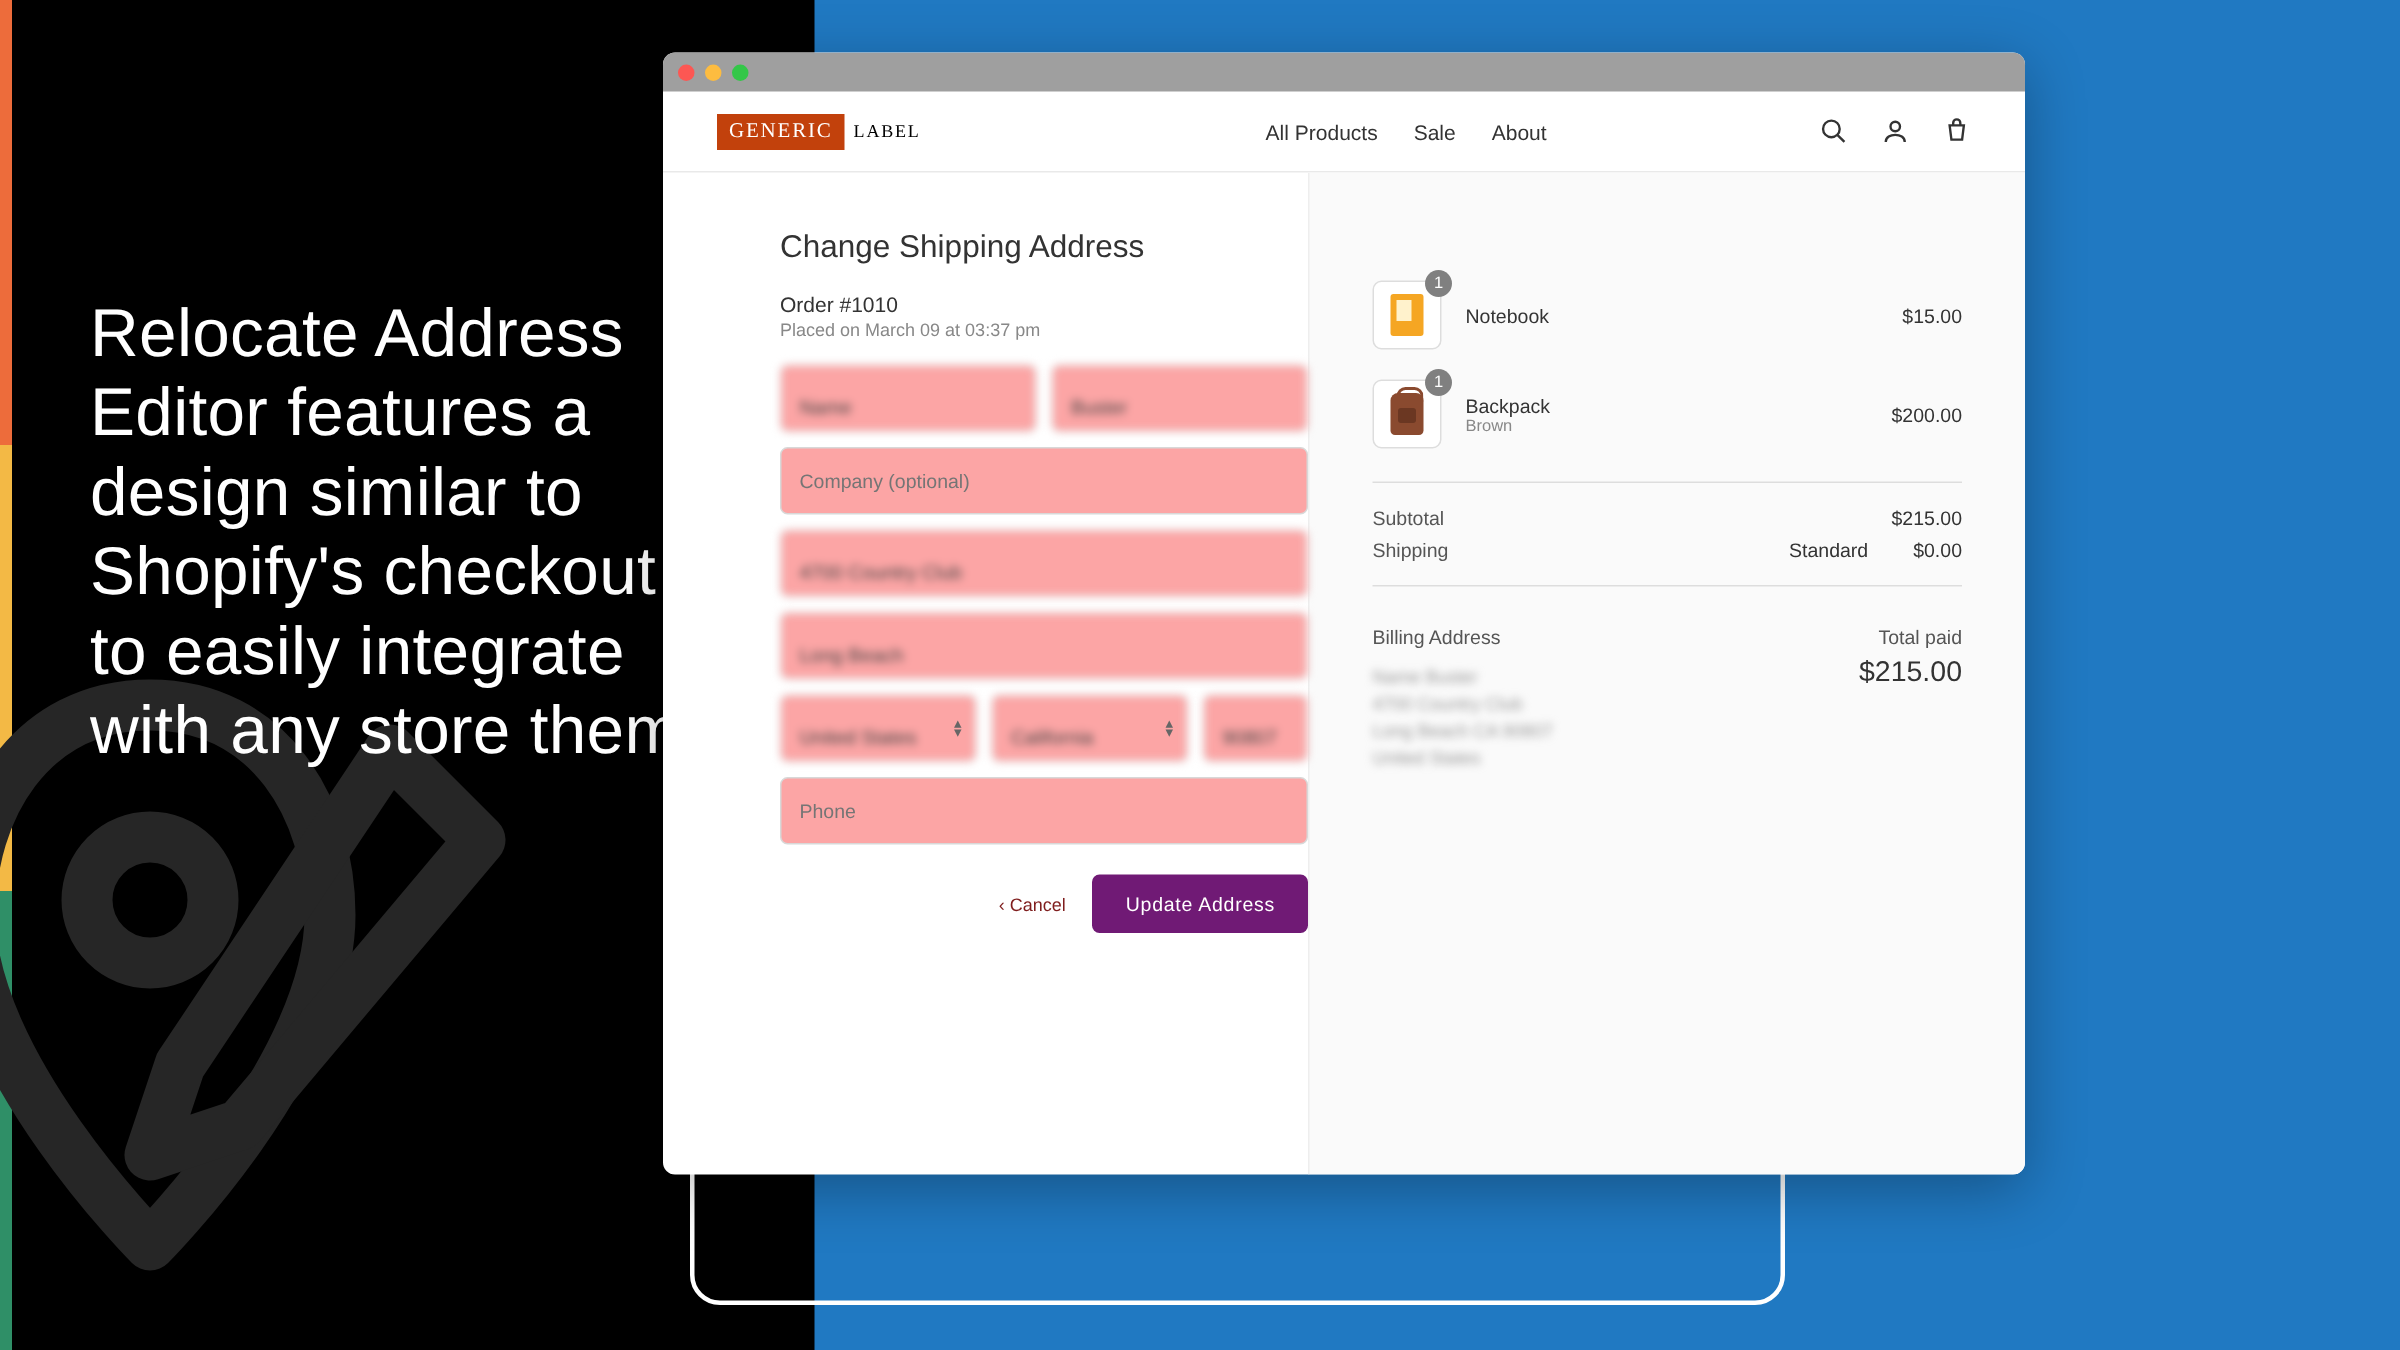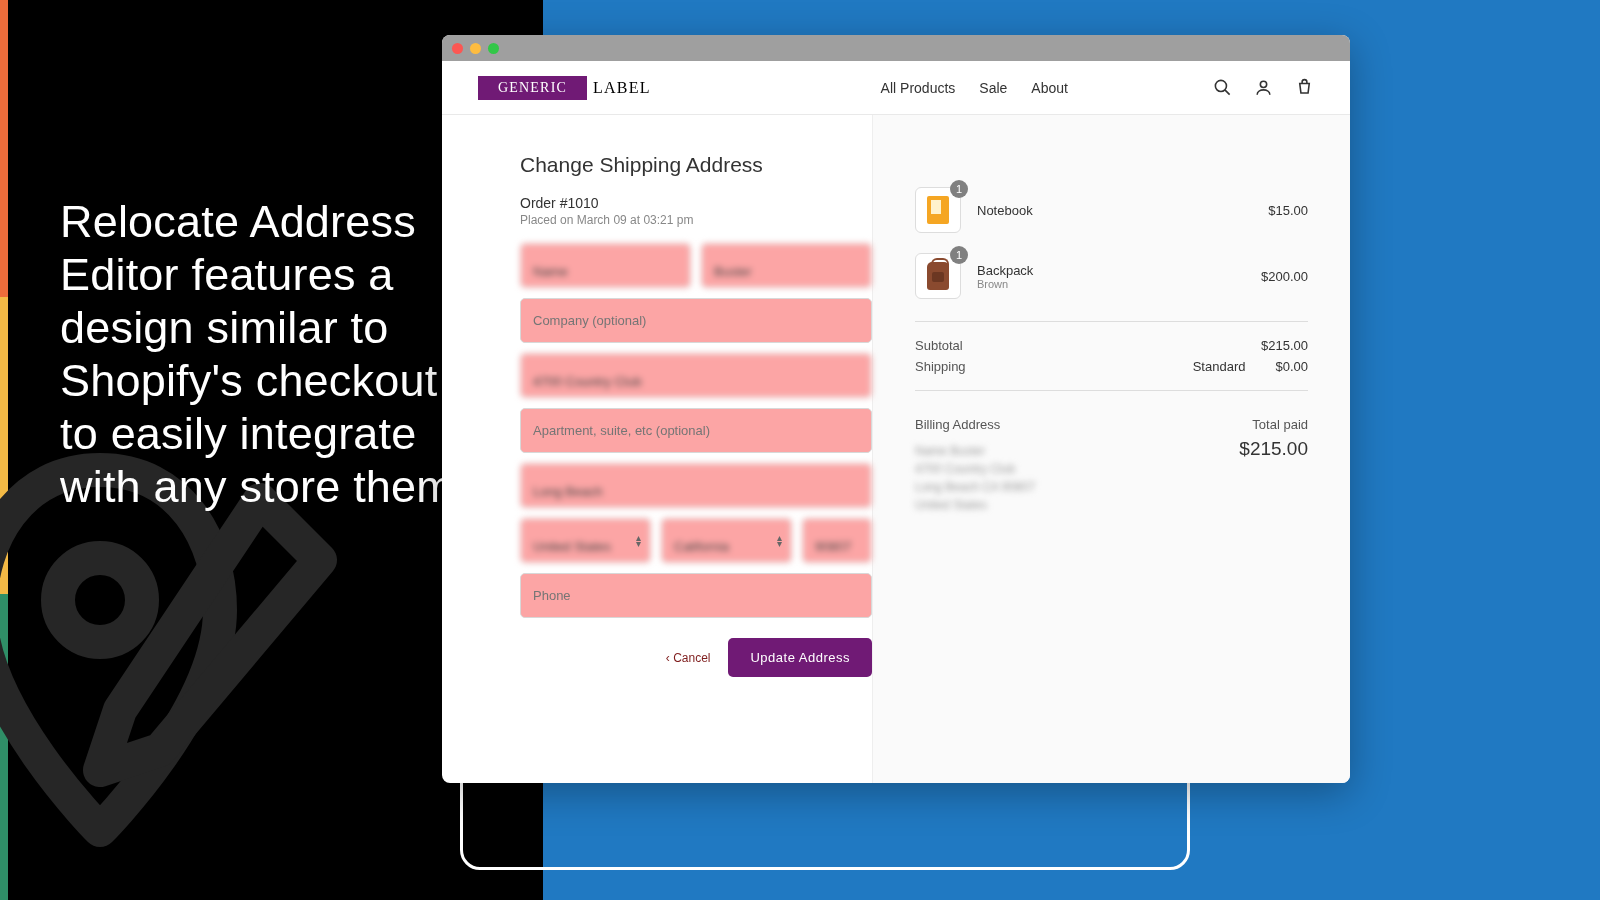--- a/index.html
+++ b/index.html
@@ -11,22 +11,22 @@
 .deco svg{width:380px;height:480px;}
 .left-text{position:absolute;left:60px;top:195px;width:420px;color:#fff;font-size:45px;line-height:1.18;font-weight:400;letter-spacing:.2px;}
 .window{position:absolute;left:442px;top:35px;width:908px;height:748px;background:#fff;border-radius:8px;box-shadow:0 10px 40px rgba(0,0,0,.3);overflow:hidden;display:flex;flex-direction:column;}
 .titlebar{height:26px;background:#9f9f9f;display:flex;align-items:center;padding-left:10px;gap:7px;}
 .traffic{width:11px;height:11px;border-radius:50%;}
 .tr-close{background:#fc5753;}
 .tr-min{background:#fdbc40;}
 .tr-max{background:#33c748;}
 .store-header{height:54px;border-bottom:1px solid #e9e9e9;display:flex;align-items:center;padding:0 36px;}
 .logo{display:flex;align-items:center;gap:6px;}
-.logo-box{background:#701a75;color:#fff;font-family:Georgia,serif;font-size:14px;letter-spacing:1.2px;padding:4px 20px;font-weight:400;}
-.logo-label{font-family:Georgia,serif;font-size:16px;letter-spacing:1.2px;color:#000;}
+.logo-box{background:#c2410c;color:#fff;font-family:Georgia,serif;font-size:14px;letter-spacing:1.2px;padding:4px 8px;font-weight:400;}
+.logo-label{font-family:Georgia,serif;font-size:12px;letter-spacing:1.2px;color:#000;}
 .nav{display:flex;gap:24px;margin-left:230px;font-size:14px;color:#333;}
 .nav span{cursor:pointer;}
 .header-icons{margin-left:auto;display:flex;gap:22px;align-items:center;}
 .hicon{width:19px;height:19px;cursor:pointer;}
 .content{flex:1;display:flex;overflow:auto;}
 .form-col{width:430px;padding:38px 0 30px 78px;}
 .page-title{font-size:21px;color:#333;font-weight:400;margin-bottom:18px;}
 .order-line{font-size:14px;color:#333;margin-bottom:2px;}
 .placed-line{font-size:12px;color:#888;margin-bottom:16px;}
 .row{display:flex;gap:10px;margin-bottom:10px;}
@@ -114,21 +114,21 @@
             <path d="M6 7h12l-1.5 12h-9z"></path>
             <path d="M9 7V5a3 3 0 016 0v2"></path>
           </svg>
       </div>
     </div>
 
     <div class="content">
       <div class="form-col">
         <h2 class="page-title">Change Shipping Address</h2>
         <div class="order-line">Order #1010</div>
-        <div class="placed-line">Placed on March 09 at 03:21 pm</div>
+        <div class="placed-line">Placed on March 09 at 03:37 pm</div>
 
         <div class="row">
           <div class="field fl">
             <label>First name</label>
             <input class="blur" value="Name" style="">
           </div>
           <div class="field fl">
             <label>Last name</label>
             <input class="blur" value="Buster" style="">
           </div>
@@ -140,25 +140,20 @@
           </div>
         </div>
 
         <div class="row">
           <div class="field fl">
             <label>Address</label>
             <input class="blur" value="4700 Country Club" style="">
           </div>
         </div>
 
-        <div class="row">
-          <div class="field">
-            <input placeholder="Apartment, suite, etc (optional)" style="">
-          </div>
-        </div>
 
         <div class="row">
           <div class="field fl">
             <label>City</label>
             <input class="blur" value="Long Beach" style="">
           </div>
         </div>
 
         <div class="row">
           <div class="field fl" style="position:relative;">

